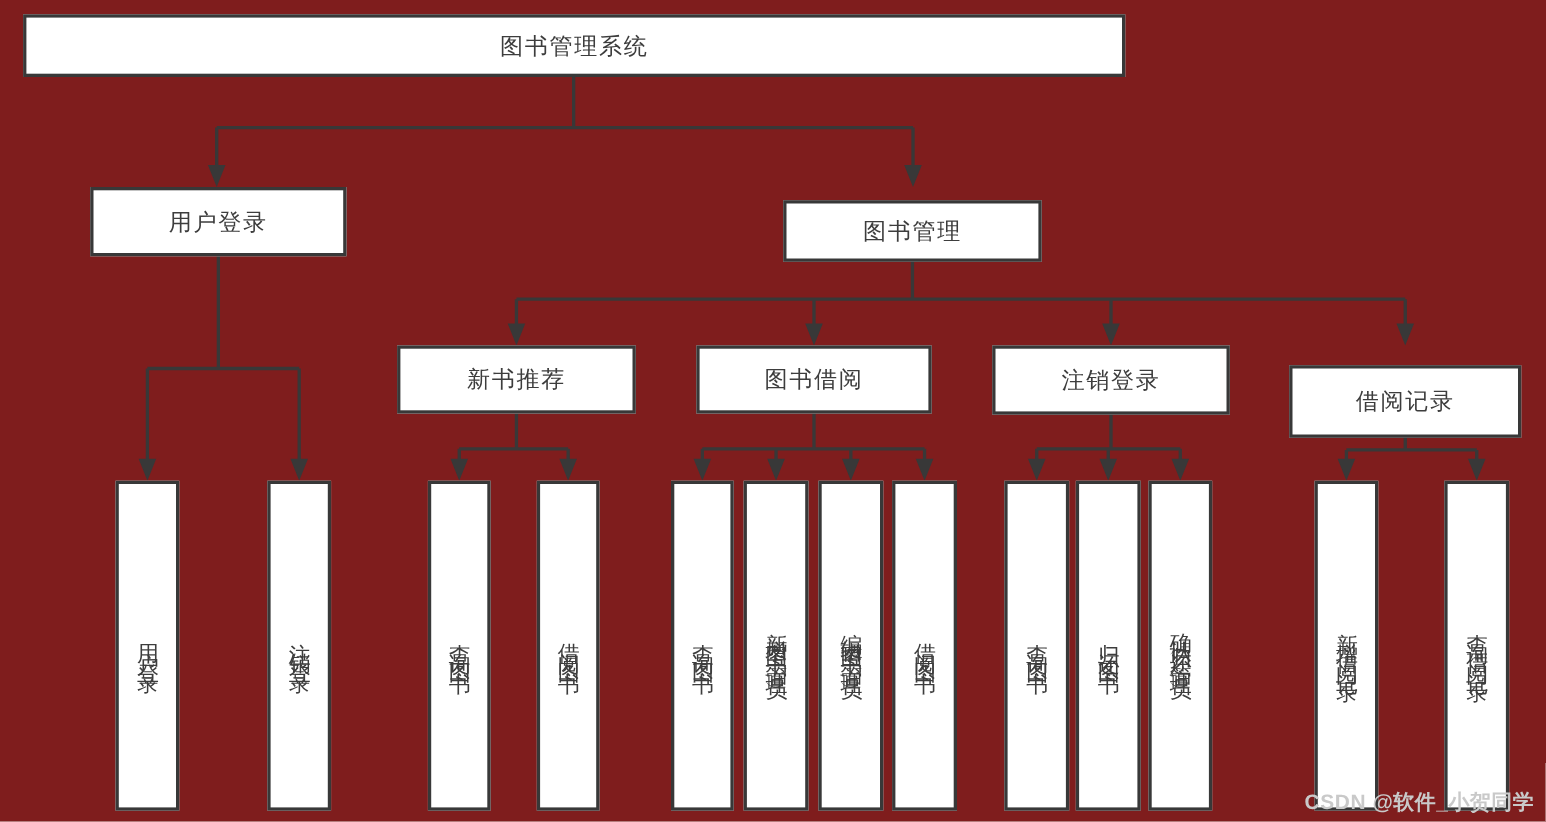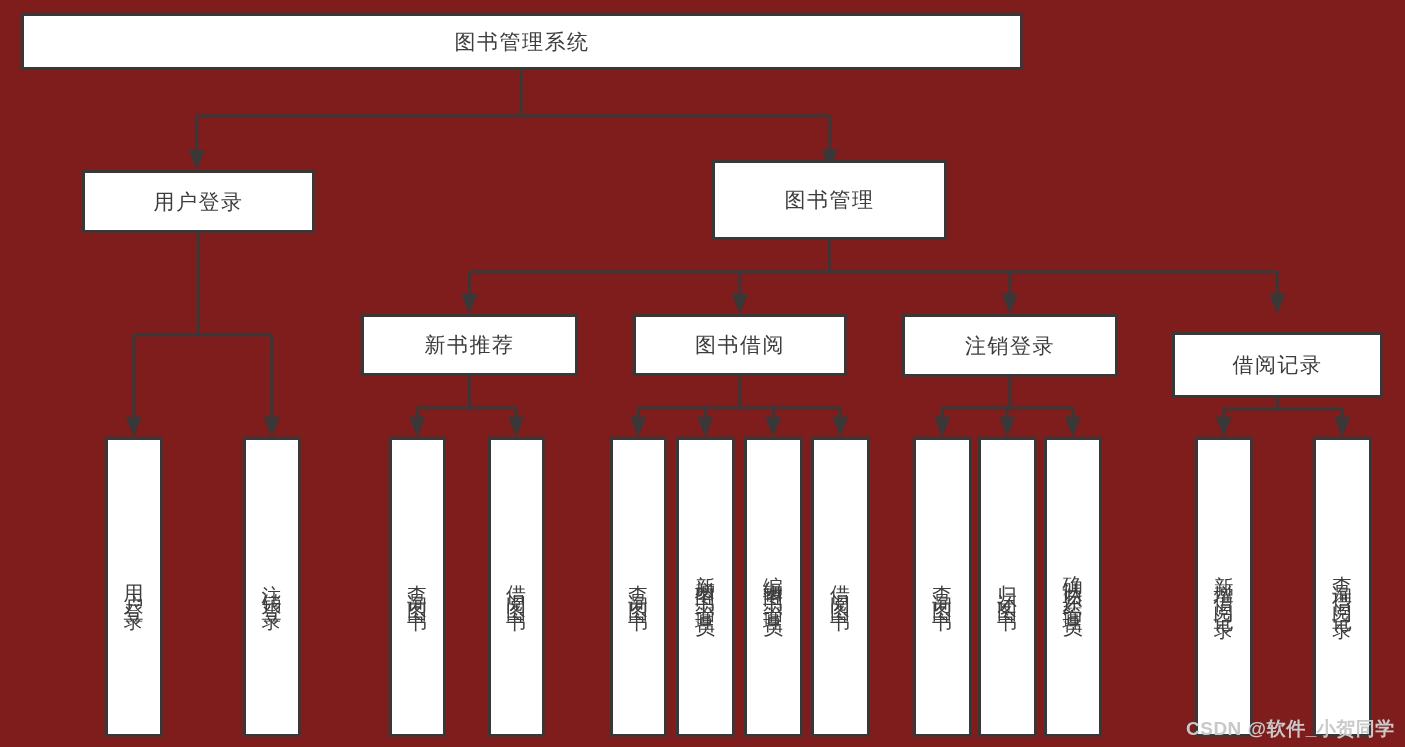--- a/index.html
+++ b/index.html
@@ -61,21 +61,21 @@
     </g>
   </svg>
 
   <div class="box hbox" style="left:21px;top:13px;width:1002px;height:57px">
     <span class="lbl">图书管理系统</span>
   </div>
 
   <div class="box hbox" style="left:82px;top:170px;width:233px;height:63px">
     <span class="lbl">用户登录</span>
   </div>
-  <div class="box hbox" style="left:712px;top:160px;width:235px;height:80px">
+  <div class="box hbox" style="left:712px;top:182px;width:235px;height:56px">
     <span class="lbl">图书管理</span>
   </div>
 
   <div class="box hbox" style="left:633px;top:314px;width:214px;height:62px">
     <span class="lbl">图书借阅</span>
   </div>
   <div class="box hbox" style="left:361px;top:314px;width:217px;height:62px">
     <span class="lbl">新书推荐</span>
   </div>
   <div class="box hbox" style="left:902px;top:314px;width:216px;height:63px">

